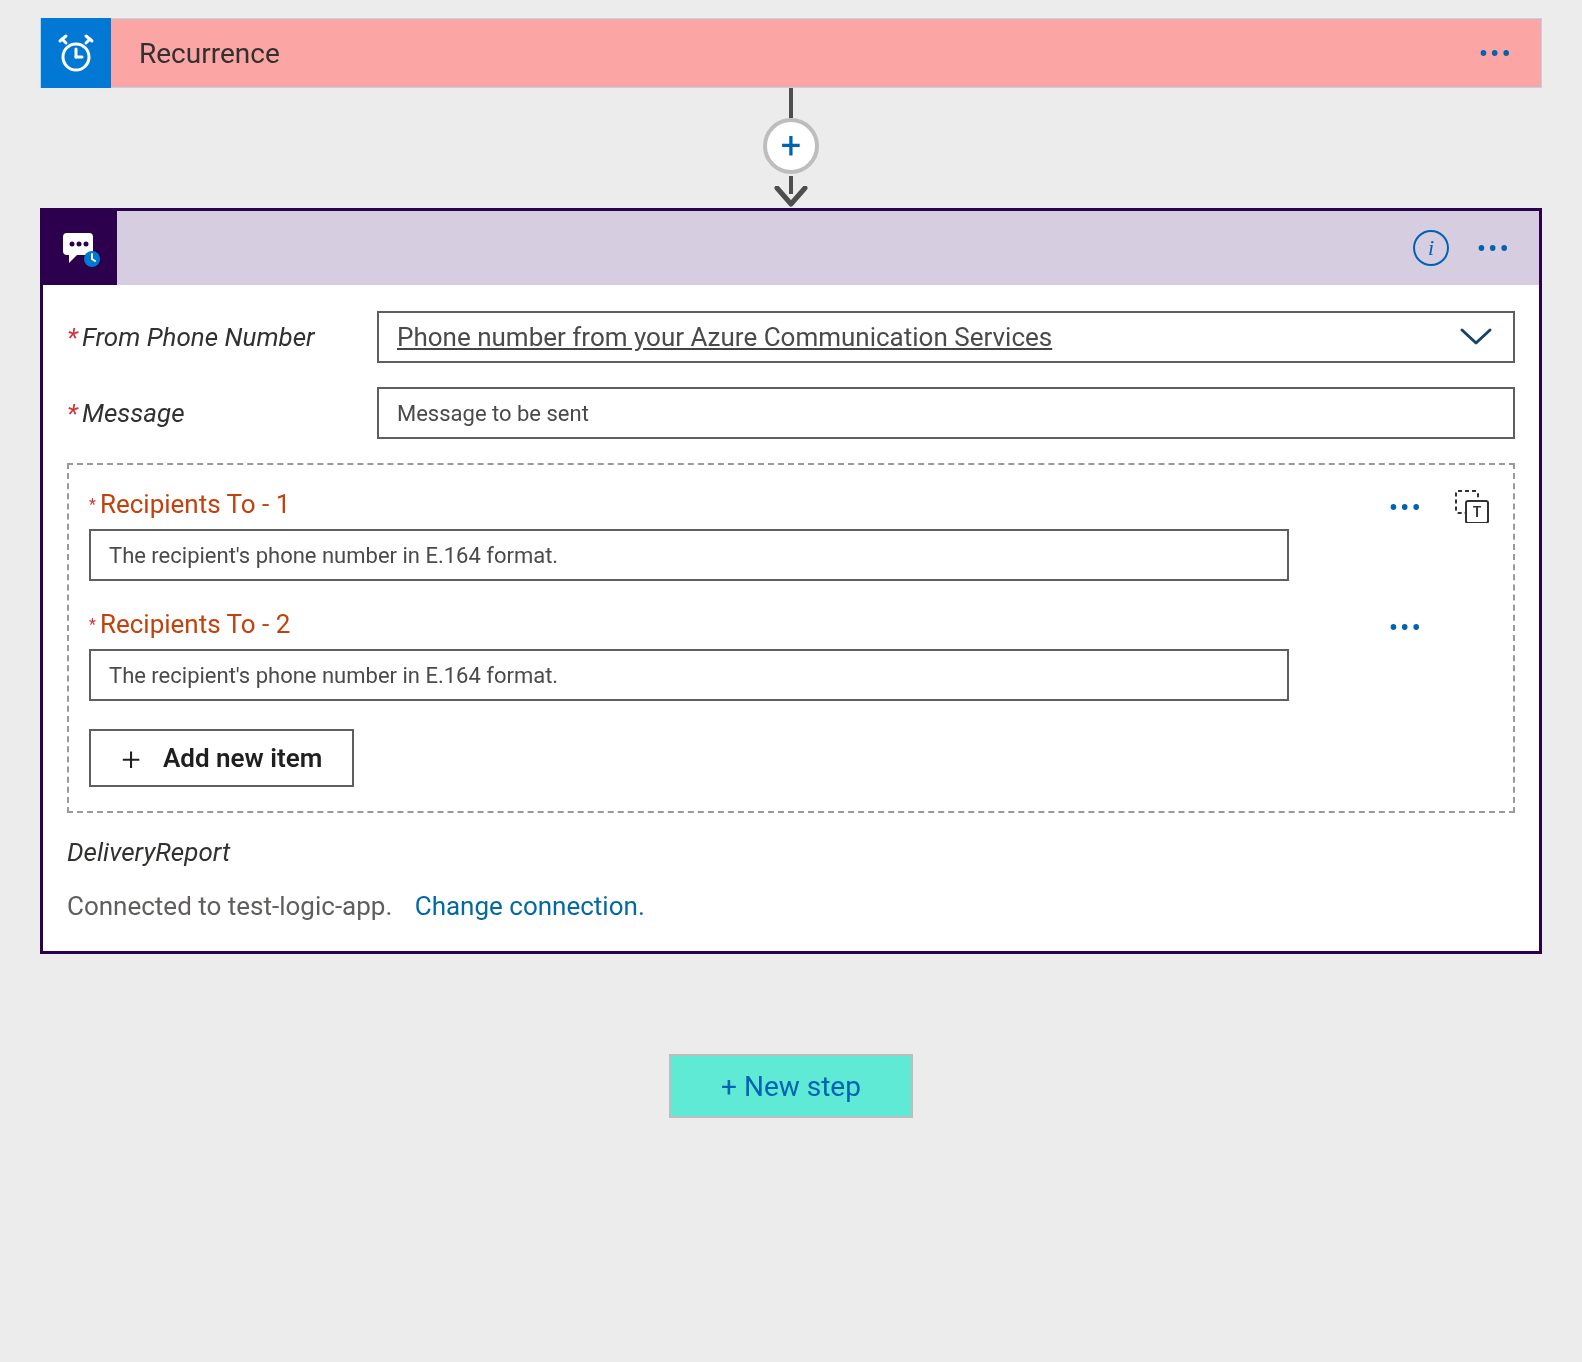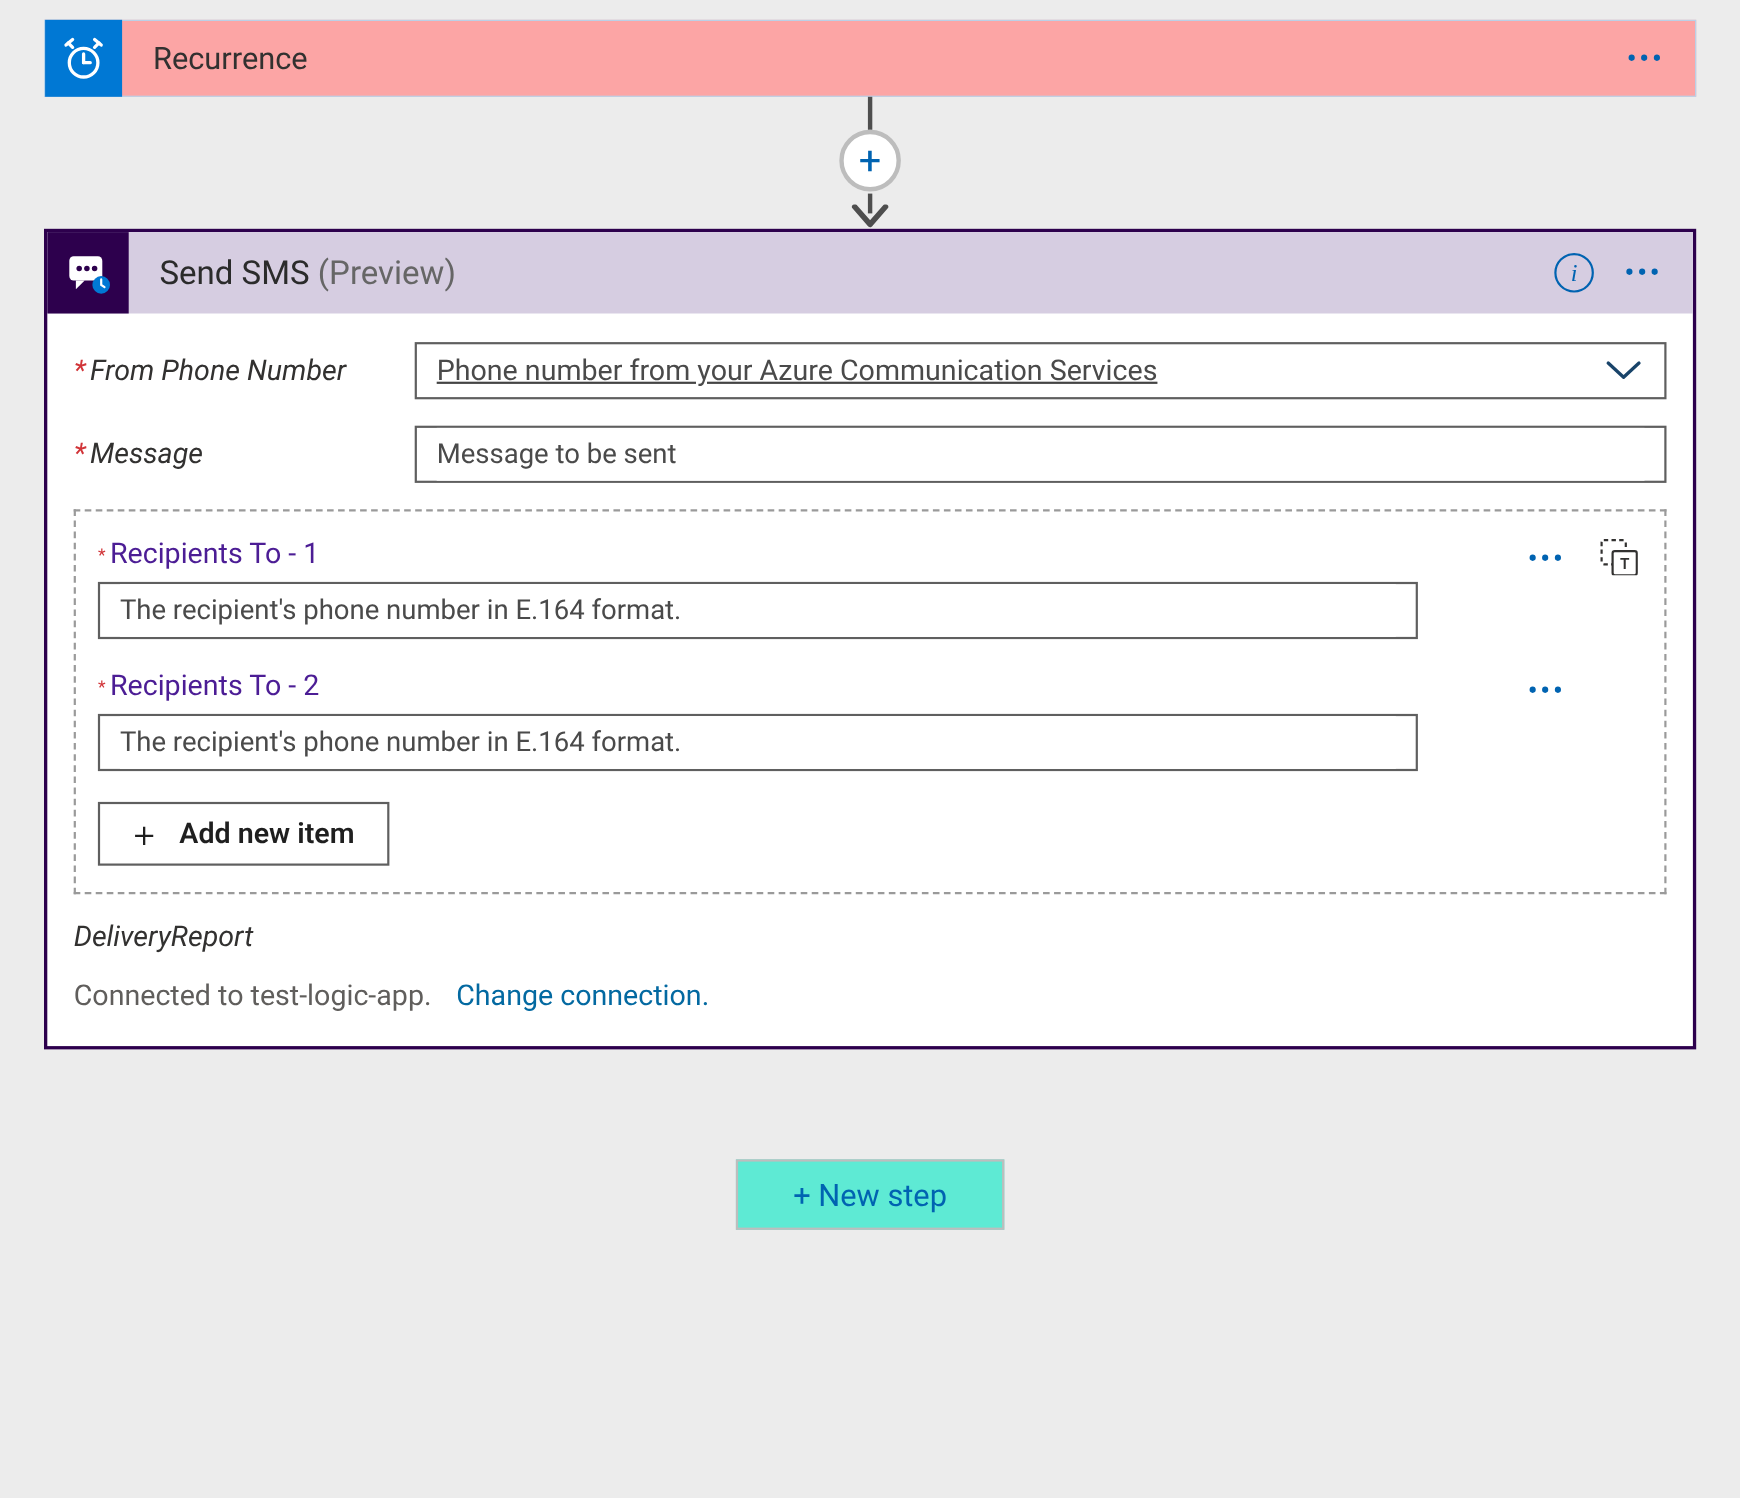--- a/index.html
+++ b/index.html
@@ -197,21 +197,21 @@
       margin-bottom: 28px;
       position: relative;
     }
     .recipient-label-row {
       display: flex;
       align-items: center;
       margin-bottom: 10px;
     }
     .recipient-label {
       font-size: 26px;
-      color: #4c1d95;
+      color: #c2410c;
     }
     .recipient-input {
       width: 1200px;
       height: 52px;
       border: 2px solid #5f5f5f;
       padding: 0 18px;
       font-size: 26px;
       color: #444;
       display: flex;
       align-items: center;
@@ -273,21 +273,21 @@
       padding: 0 50px;
       font-size: 28px;
       color: #0063b1;
       cursor: pointer;
     }
     input.text-input {
       border: none;
       outline: none;
       width: 100%;
       height: 100%;
-      font-size: 25px;
+      font-size: 22px;
       color: #323130;
     }
     input.text-input::placeholder {
       color: #4a4a4a;
     }
   </style>
 </head>
 <body>
 
 <div class="recurrence-card">
@@ -320,24 +320,20 @@
     <div class="sms-icon-box">
       <svg width="42" height="42" viewBox="0 0 42 42">
         <rect x="4" y="6" width="30" height="22" rx="4" fill="#fff"></rect>
         <path d="M10 28 L10 36 L18 28 Z" fill="#fff"></path>
         <circle cx="13" cy="17" r="2.5" fill="#2d004d"></circle>
         <circle cx="20" cy="17" r="2.5" fill="#2d004d"></circle>
         <circle cx="27" cy="17" r="2.5" fill="#2d004d"></circle>
         <circle cx="33" cy="32" r="8" fill="#0078d4"></circle>
         <path d="M33 27 v5 l3 2" stroke="#fff" stroke-width="2" fill="none" stroke-linecap="round"></path>
       </svg>
-    </div>
-    <div class="sms-title-wrap">
-      <span>Send SMS</span>
-      <span class="sms-title-preview">(Preview)</span>
     </div>
     <div class="sms-header-info">i</div>
     <div class="sms-header-more">•••</div>
   </div>
 
   <div class="sms-body">
 
     <div class="field-row">
       <div class="field-label">
         <span class="req-star">*</span><span>From Phone Number</span>

